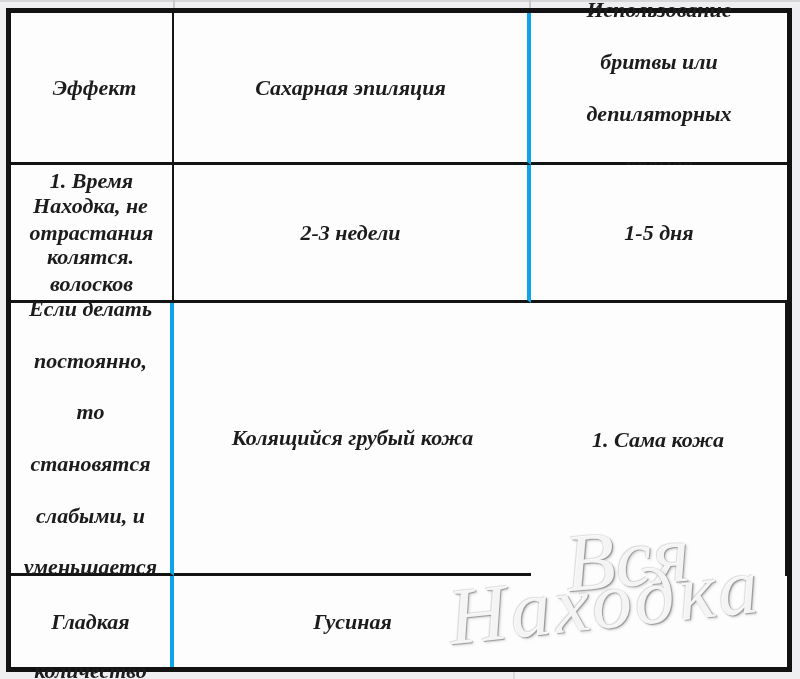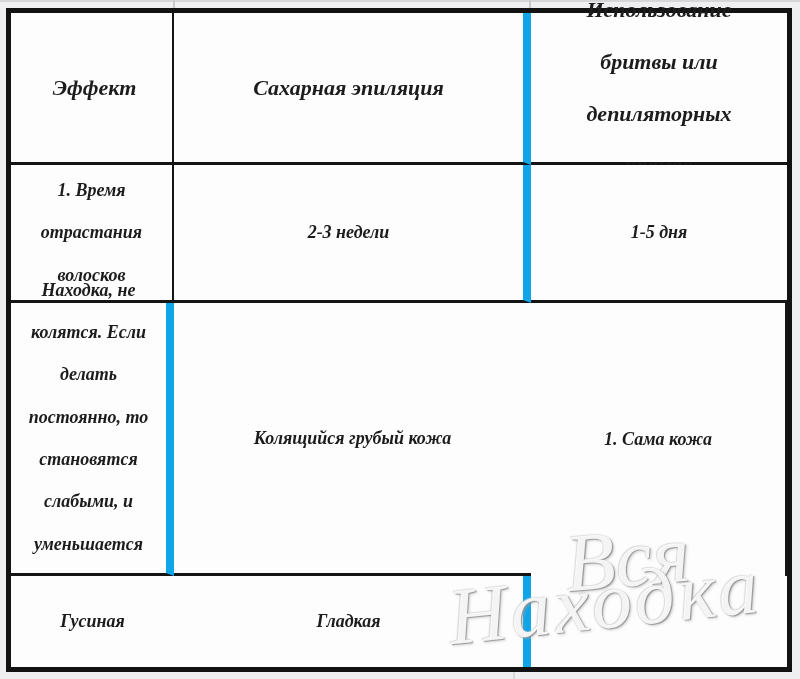--- a/index.html
+++ b/index.html
@@ -46,26 +46,26 @@
   .cell {
     box-sizing: border-box;
     display: flex;
     align-items: center;
     justify-content: center;
     text-align: center;
     padding: 6px 12px;
     color: #1c1c1c;
     font-weight: bold;
     font-style: italic;
-    font-size: 18px;
+    font-size: 22px;
     line-height: 2.35;
     background: #fdfdfd;
   }
   .cell.col1 { border-right: 2px solid #141414; padding-left: 18px; }
-  .cell.col2 { border-right: 8px solid #0ea5e9; }
+  .cell.col2 { border-right: 4px solid #0ea5e9; }
   .cell.rowline { border-bottom: 3px solid #141414; }
   .cell.header { font-size: 22px; }
   .cell.tight { padding: 6px 20px; }
 
   .watermark {
     position: absolute;
     left: 0; top: 0;
     width: 800px; height: 679px;
     pointer-events: none;
     z-index: 5;
@@ -129,24 +129,24 @@
   <div class="cell col2 rowline">
     <span>Находка, не колятся. Если делать постоянно, то становятся слабыми, и уменьшается их количество</span>
   </div>
   <div class="cell rowline">
     <span>Колящийся грубый кожа</span>
   </div>
 
   <div class="cell col1 tight">
     <span>1. Сама кожа</span>
   </div>
+  <div class="cell col2">
+    <span>Гладкая</span>
+  </div>
   <div class="cell">
     <span>Гусиная</span>
-  </div>
-  <div class="cell col2">
-    <span>Гладкая</span>
   </div>
 </div>
 
 <div class="watermark">
   <span class="wm-word w1">Вся</span>
   <span class="wm-word w2">Находка</span>
 </div>
 
 </body></html>

